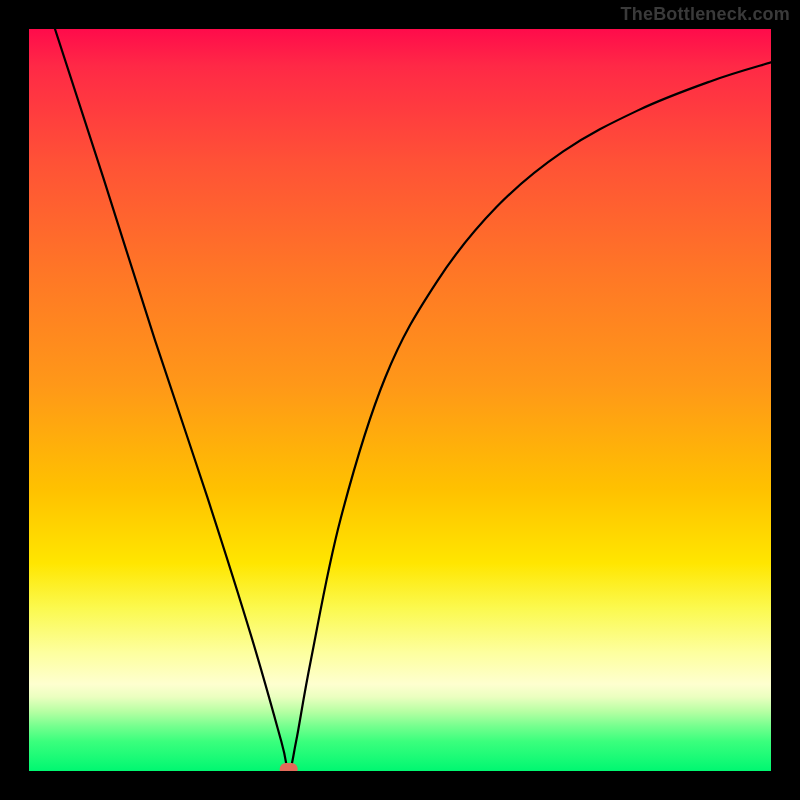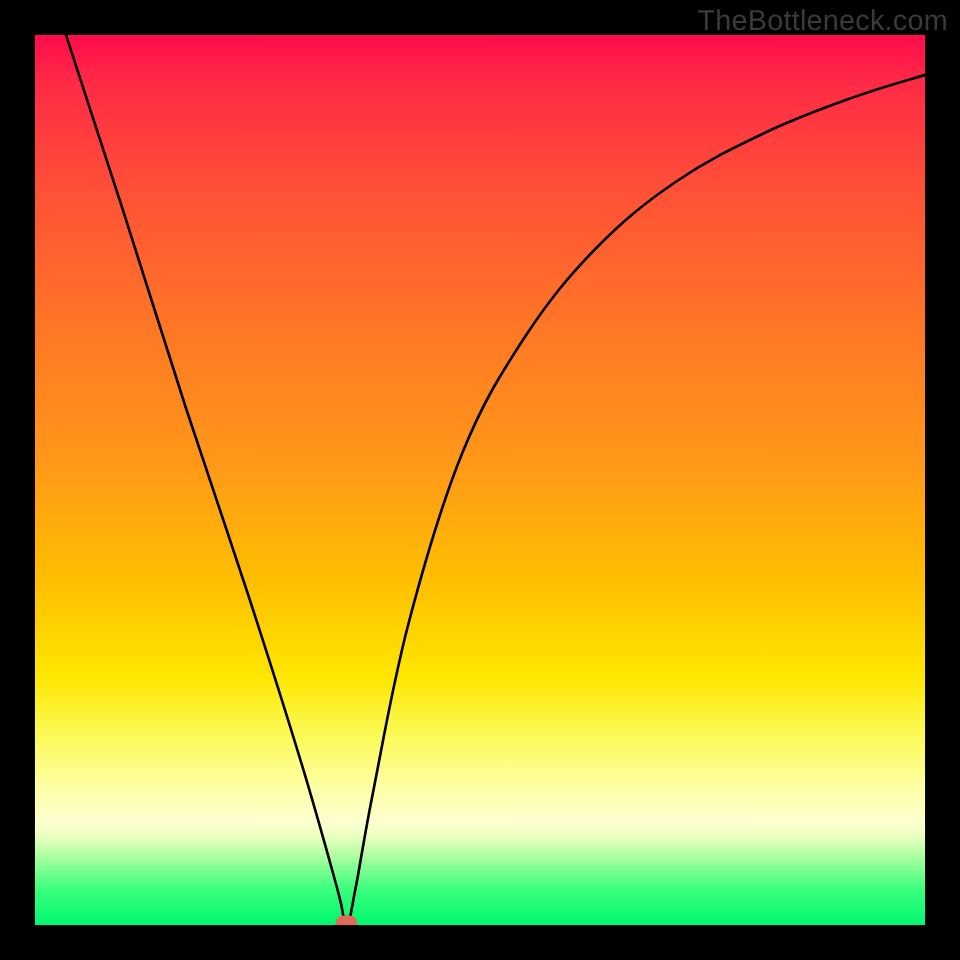--- a/index.html
+++ b/index.html
@@ -49,22 +49,22 @@
       #74ff8e 94.0%,
       #3bff7d 96.0%,
       #00f771 100%
     );
   }
   .watermark {
     position: absolute;
     top: 4px;
     right: 10px;
     color: #3a3a3a;
-    font-size: 24px;
-    font-weight: 400;
+    font-size: 18px;
+    font-weight: 700;
     letter-spacing: 0.2px;
     user-select: none;
   }
   svg.curve {
     position: absolute;
     left: 0;
     top: 0;
     width: 742px;
     height: 742px;
   }

